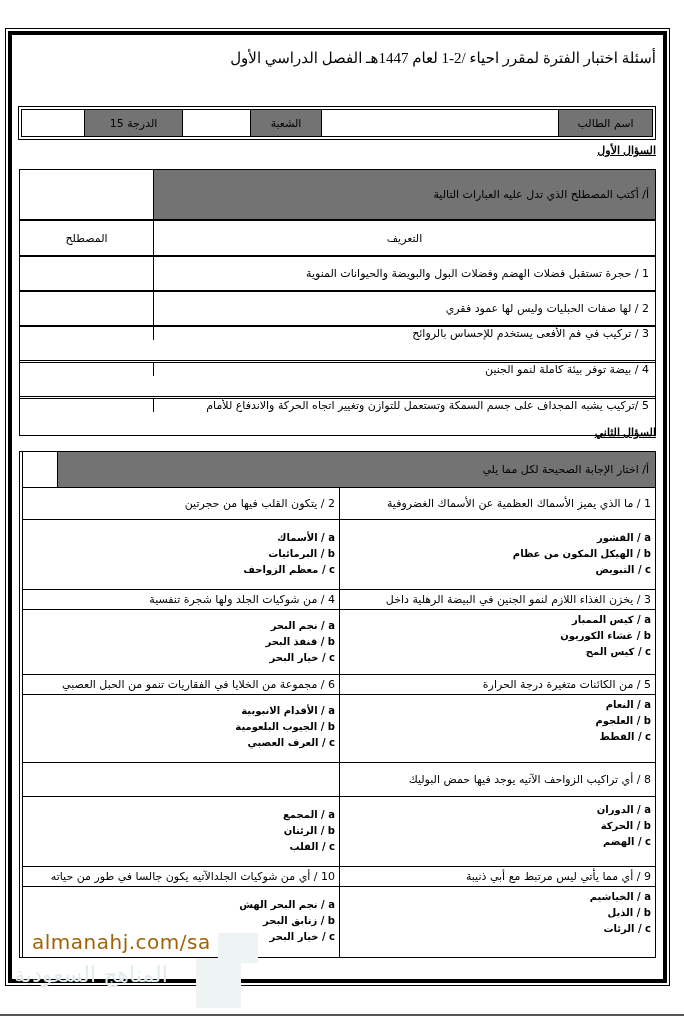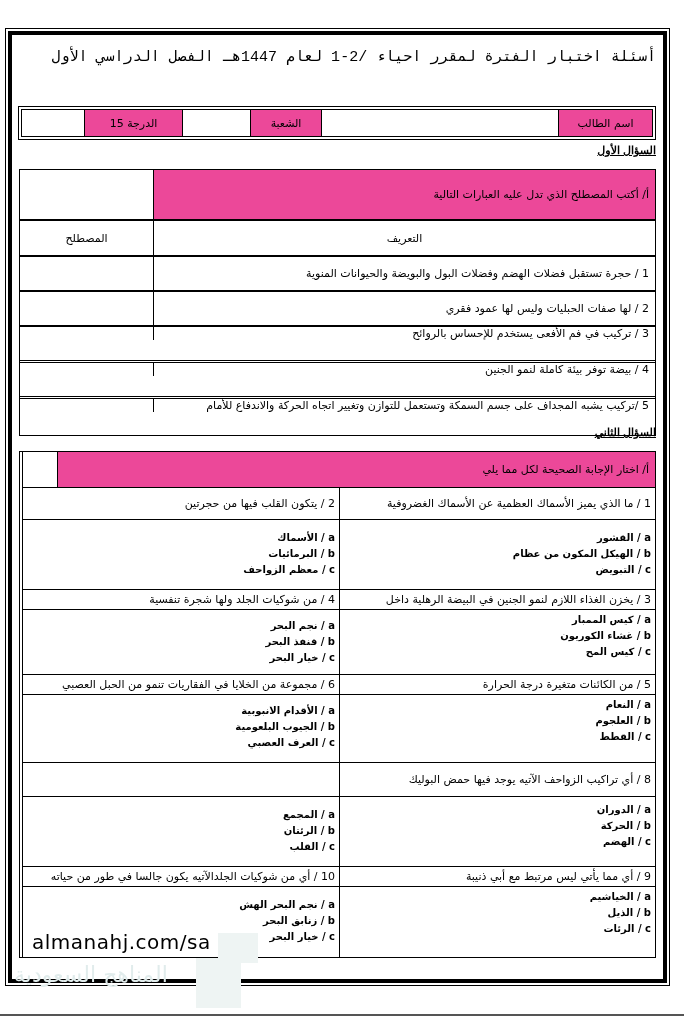--- a/index.html
+++ b/index.html
@@ -16,39 +16,39 @@
       border: 4px solid #000;
     }
     .page {
       position: absolute; left: 13px; top: 36px; width: 649px; height: 942px;
       direction: rtl;
     }
 
     .title {
       position: absolute; right: 6px; top: 12px;
       font-size: 15px; line-height: 20px; white-space: nowrap;
-      font-family: Liberation Mono, monospace;
+      font-family: Liberation Serif, serif;
     }
 
     
     .info {
       position: absolute; left: 5px; top: 70px; width: 638px; height: 34px;
       border: 1px solid #000; padding: 2px;
     }
     .info-row {
       display: flex; width: 100%; height: 100%;
       border: 1px solid #000; direction: rtl;
     }
     .info-row > div {
       border-left: 1px solid #000; height: 100%;
       display: flex; align-items: center; justify-content: center;
       font-size: 11px;
     }
     .info-row > div:last-child { border-left: none; }
-    .shade { background: #ec4899; }
+    .shade { background: #737373; }
 
     .q-heading {
       position: absolute; right: 6px;
       font-size: 11px; font-weight: bold; text-decoration: underline;
       font-family: "Liberation Sans", sans-serif;
     }
 
     
     .t1 {
       position: absolute; left: 6px; top: 133px; width: 637px;
@@ -85,21 +85,21 @@
     .t2-arow { display: flex; direction: rtl; border-bottom: 1px solid #000; }
     .t2-arow:last-child { border-bottom: none; }
     .t2-arow > div { width: 50%; padding-right: 4px; font-size: 10px; line-height: 16px; font-weight: bold; }
     .t2-arow > div:first-child { border-left: 1px solid #000; }
     .opt { direction: rtl; white-space: nowrap; }
     .opt .letter { direction: ltr; unicode-bidi: embed; }
 
     
     .wm-text {
       position: absolute; left: 32px; top: 930px;
-      font-size: 20px; color: #000000; letter-spacing: 0.5px;
+      font-size: 20px; color: #a16207; letter-spacing: 0.5px;
       font-family: "DejaVu Sans", sans-serif;
     }
     .wm-arabic {
       position: absolute; left: 14px; top: 962px;
       font-size: 22px; color: #e1ecec; direction: rtl;
       font-family: "DejaVu Sans", sans-serif;
     }
     .wm-block1 { position: absolute; left: 218px; top: 933px; width: 40px; height: 30px; background: #eef4f3; }
     .wm-block2 { position: absolute; left: 196px; top: 958px; width: 45px; height: 50px; background: #eef4f3; }
 

